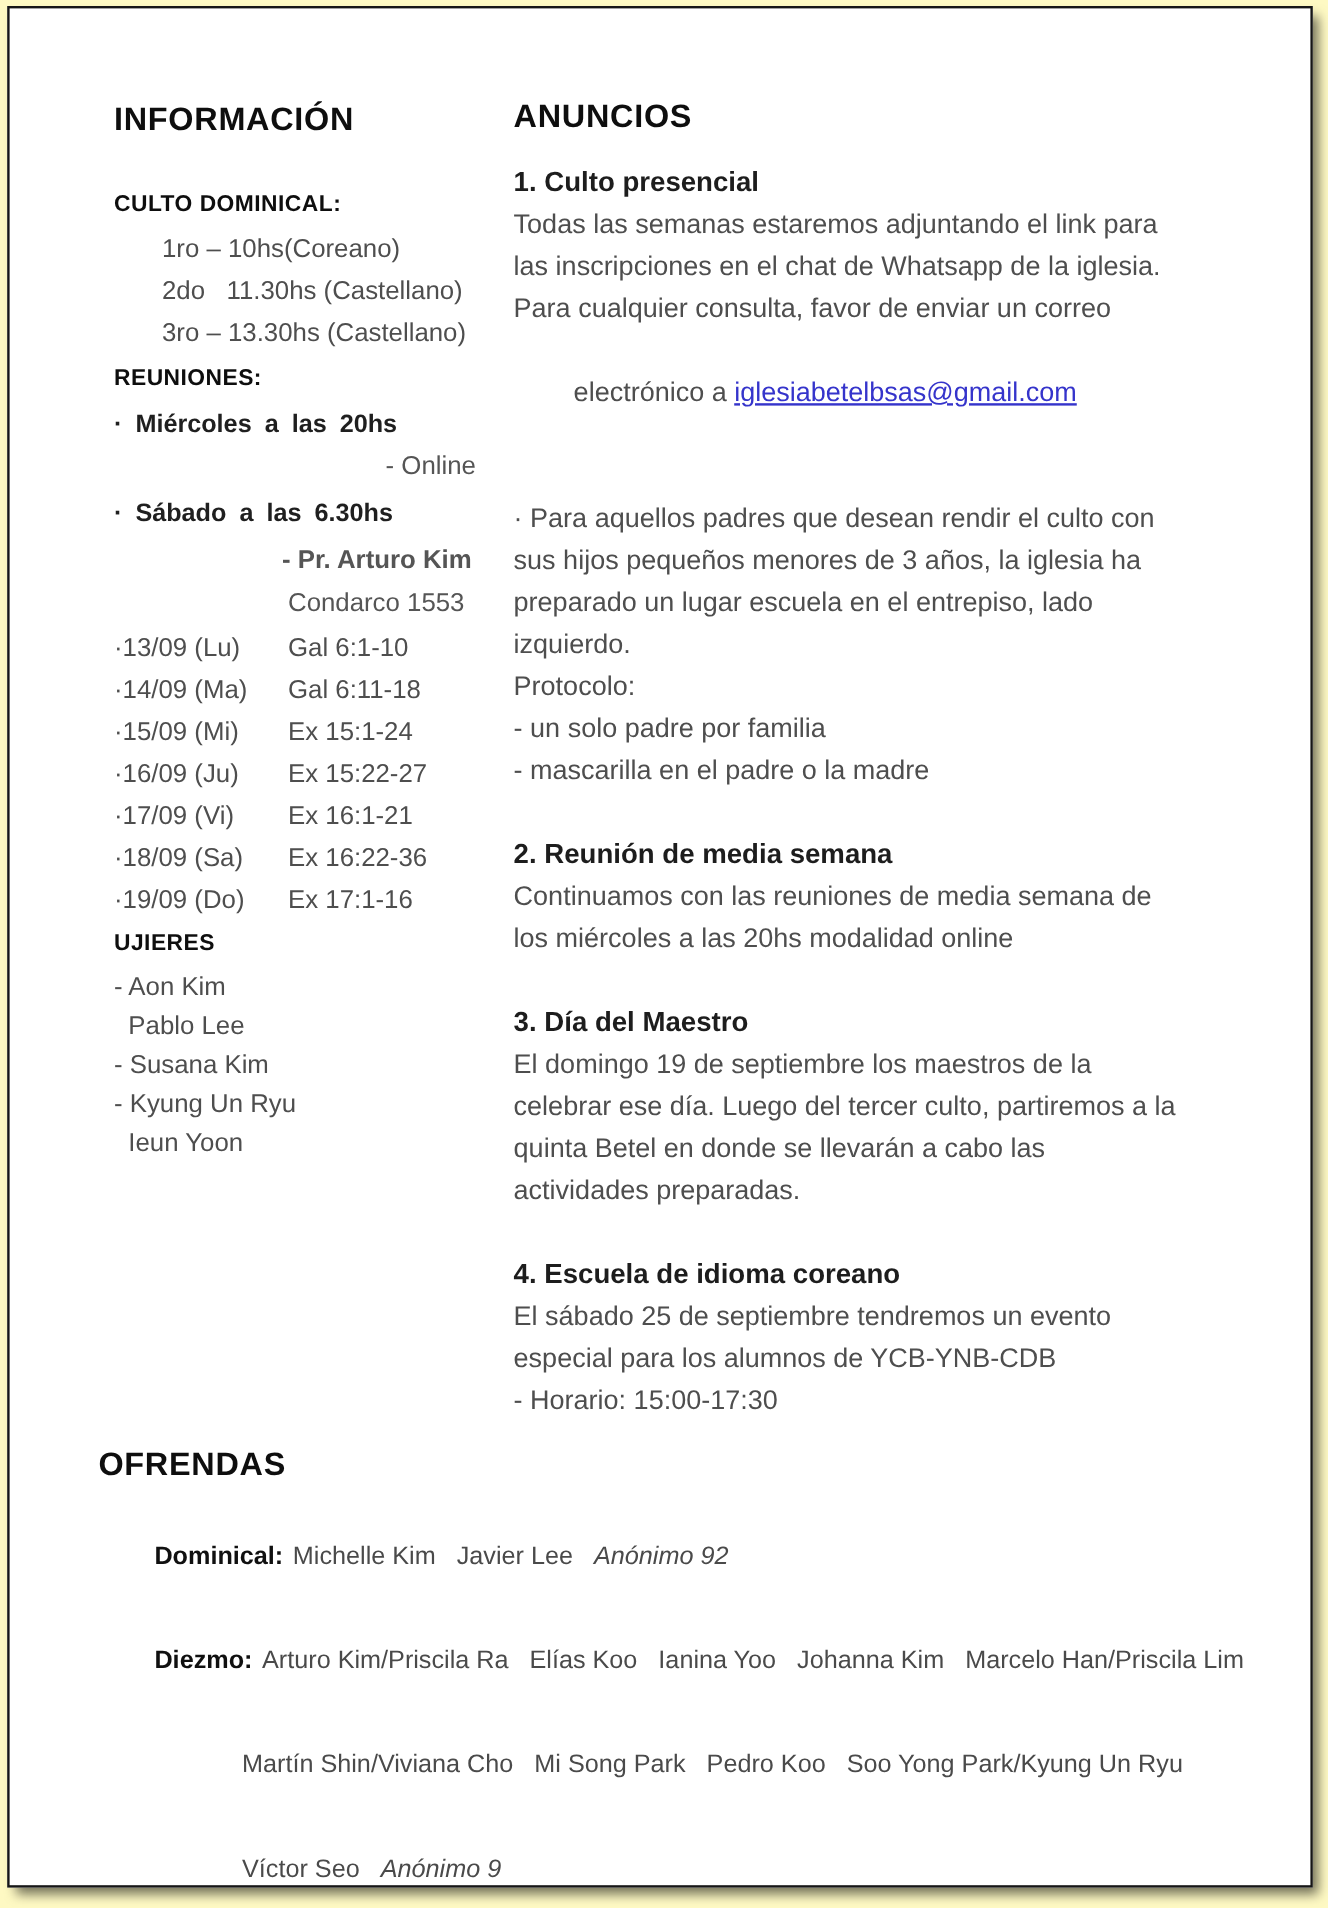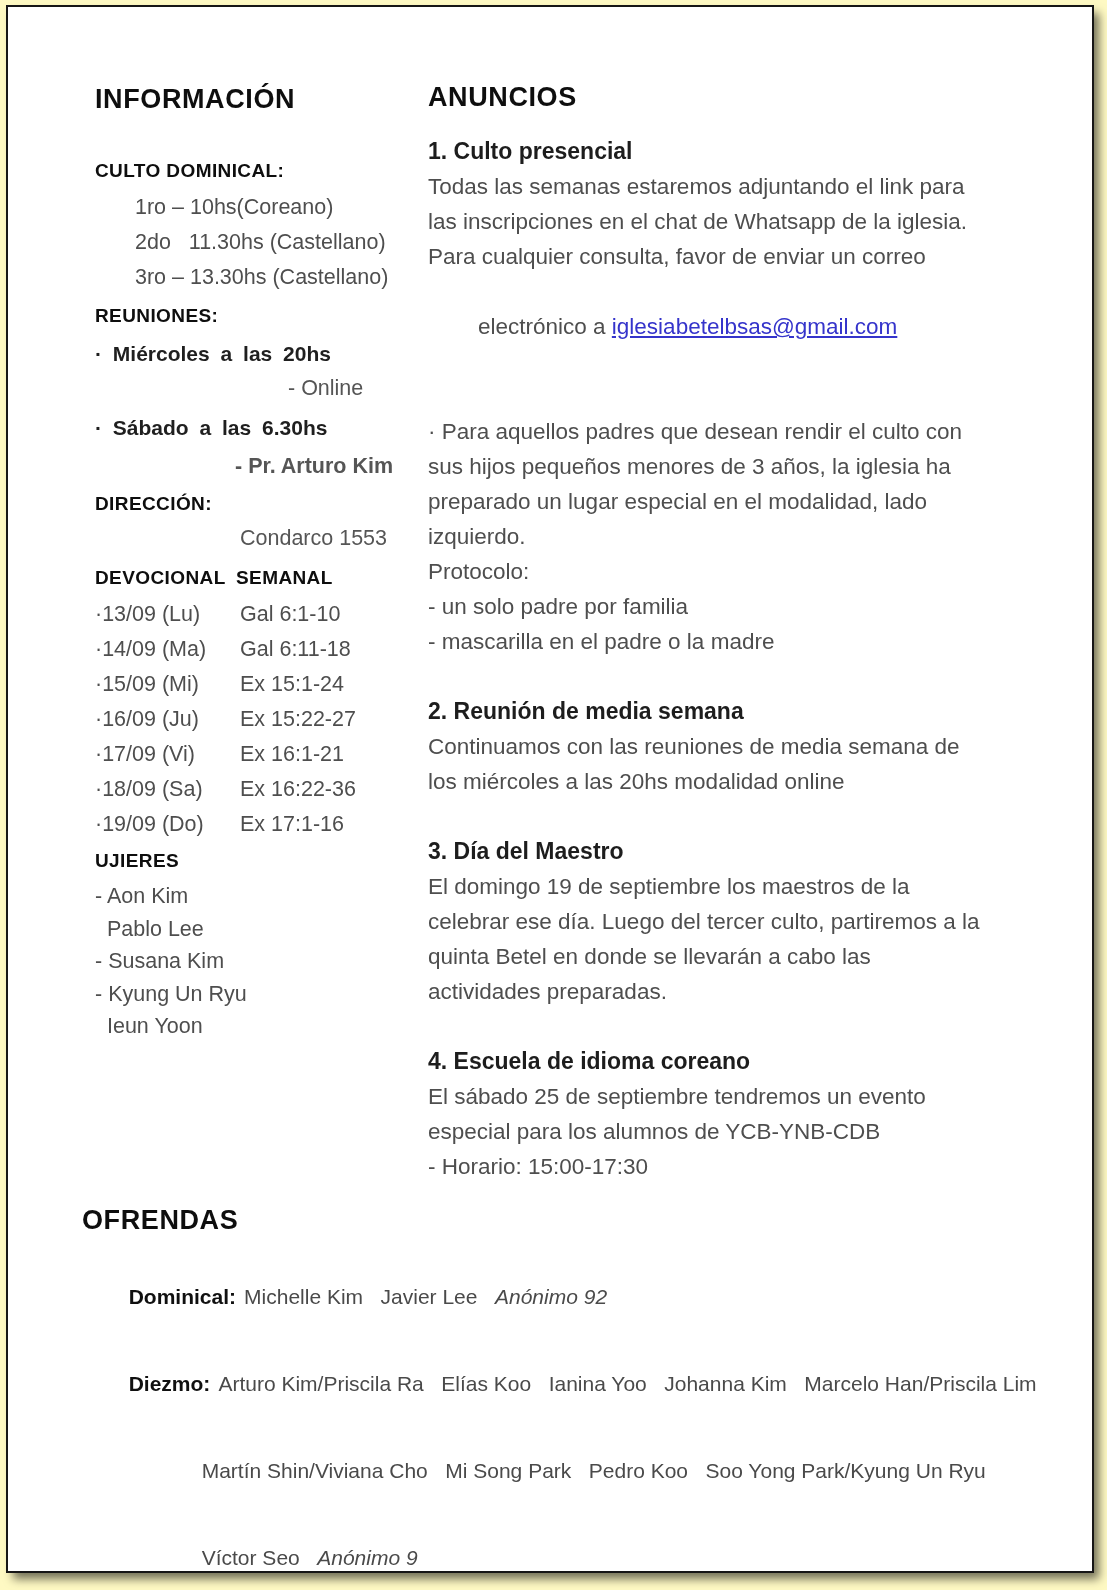--- a/index.html
+++ b/index.html
@@ -20,21 +20,21 @@
 
   .big-title{font-size:27px;font-weight:800;letter-spacing:0.6px;color:#0e0e0e;line-height:30px;}
   .subhead{font-size:19px;font-weight:700;letter-spacing:0.4px;color:#0e0e0e;line-height:26px;}
 
   
   .culto-head{margin-top:44px;}
   .culto-list{padding-left:40px;margin-top:6px;}
   .culto-list div{font-size:21.5px;line-height:35px;color:#4e4e4e;white-space:pre-wrap;}
   .reuniones-head{margin-top:8px;}
   .reu-item{margin-top:10px;font-size:21px;font-weight:600;color:#1f1f1f;word-spacing:5px;line-height:30px;}
-  .reu-note1{margin-top:4px;padding-left:193px;font-size:21.5px;color:#555;line-height:30px;}
+  .reu-note1{margin-top:4px;padding-left:193px;font-size:21.5px;color:#555;line-height:30px;text-align:center;}
   .reu-note2{margin-top:8px;padding-left:140px;font-size:21.5px;color:#555;line-height:30px;font-weight:bold;}
   .dir-head{margin-top:10px;}
   .dir-value{margin-top:6px;padding-left:145px;font-size:21.5px;color:#555;line-height:30px;}
   .devo-head{margin-top:12px;word-spacing:5px;}
   .devo-table{margin-top:6px;}
   .devo-row{display:grid;grid-template-columns:145px 1fr;font-size:21.5px;line-height:35px;color:#4e4e4e;}
   .ujieres-head{margin-top:6px;}
   .ujieres-list{margin-top:6px;}
   .ujieres-list div{font-size:21.5px;line-height:32.5px;color:#4e4e4e;white-space:pre-wrap;}
 
@@ -71,24 +71,22 @@
       <div>2do   11.30hs (Castellano)</div>
       <div>3ro – 13.30hs (Castellano)</div>
     </div>
 
     <div class="subhead reuniones-head">REUNIONES:</div>
     <div class="reu-item">· Miércoles a las 20hs</div>
     <div class="reu-note1">- Online</div>
     <div class="reu-item">· Sábado a las 6.30hs</div>
     <div class="reu-note2">- Pr. Arturo Kim</div>
 
-    <div class="subhead dir-head">DIRECCIÓN:</div>
     <div class="dir-value">Condarco 1553</div>
 
-    <div class="subhead devo-head">DEVOCIONAL SEMANAL</div>
     <div class="devo-table">
       <div class="devo-row">
         <span>·13/09 (Lu)</span>
         <span>Gal 6:1-10</span>
       </div>
       <div class="devo-row">
         <span>·14/09 (Ma)</span>
         <span>Gal 6:11-18</span>
       </div>
       <div class="devo-row">
@@ -129,21 +127,21 @@
     <div class="ann-heading">1. Culto presencial</div>
     <div class="ann-body">
       <div>Todas las semanas estaremos adjuntando el link para</div>
       <div>las inscripciones en el chat de Whatsapp de la iglesia.</div>
       <div>Para cualquier consulta, favor de enviar un correo</div>
       <div class="email-line">
         <span>electrónico a </span><a href="#">iglesiabetelbsas@gmail.com</a>
       </div>
       <div class="gap-before">· Para aquellos padres que desean rendir el culto con</div>
       <div>sus hijos pequeños menores de 3 años, la iglesia ha</div>
-      <div>preparado un lugar especial en el modalidad, lado</div>
+      <div>preparado un lugar escuela en el entrepiso, lado</div>
       <div>izquierdo.</div>
       <div>Protocolo:</div>
       <div>- un solo padre por familia</div>
       <div>- mascarilla en el padre o la madre</div>
     </div>
 
     <div class="ann-heading spaced">2. Reunión de media semana</div>
     <div class="ann-body">
       <div>Continuamos con las reuniones de media semana de</div>
       <div>los miércoles a las 20hs modalidad online</div>

